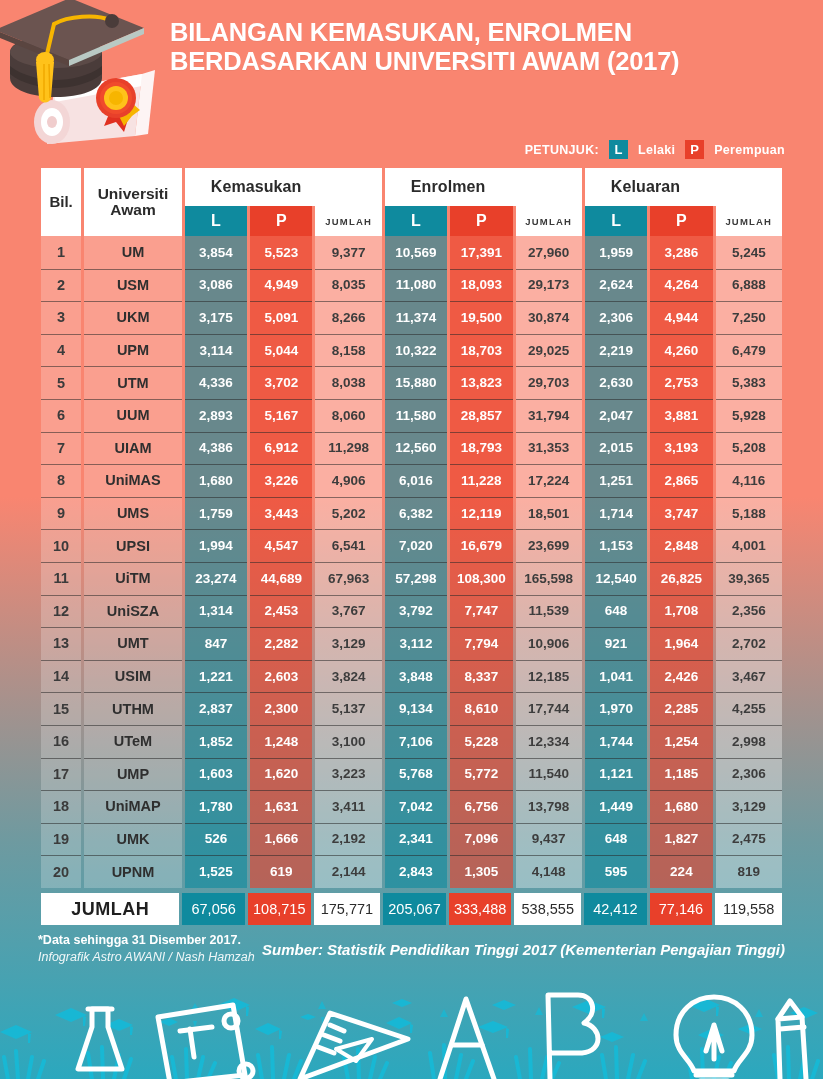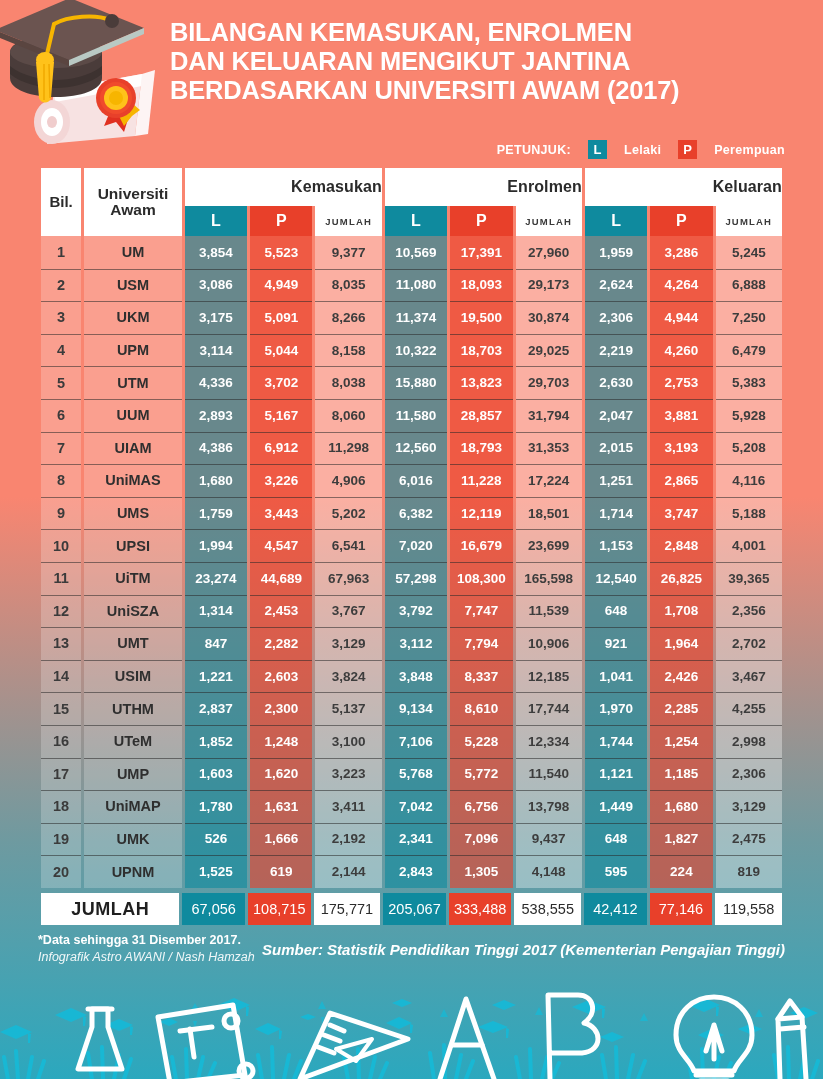--- a/index.html
+++ b/index.html
@@ -26,42 +26,42 @@
     font-size: 25.5px;
     line-height: 29px;
     letter-spacing: -0.2px;
     text-align: left;
     text-shadow: 0 1px 0 rgba(0,0,0,0.04);
   }
   #title div { white-space: nowrap; }
   #legend {
     position: absolute;
     right: 38px; top: 140px;
-    display: flex; align-items: center; gap: 17px;
+    display: flex; align-items: center; gap: 10px;
     color: #ffffff; font-size: 12.5px; font-weight: bold;
     letter-spacing: 0.2px;
   }
   #legend .lbl { letter-spacing: 0.3px; }
   .chip {
     width: 19px; height: 19px;
     display: flex; align-items: center; justify-content: center;
     color: #fff; font-weight: bold; font-size: 13px;
     line-height: 1;
   }
   .chip.l { background: #0F8A9E; }
   .chip.p { background: #E8402A; }
   
   #art { position: absolute; left: -8px; top: -6px; width: 185px; height: 152px; }
   
   #tablewrap { position: relative; padding: 0 38px; }
   table { border-collapse: separate; border-spacing: 3px 0; width: 747px; }
   
   .hcat {
     background: #ffffff; color: #2b2b2b;
-    font-size: 16px; font-weight: bold; text-align: right;
+    font-size: 16px; font-weight: bold; text-align: left;
     height: 38px; letter-spacing: 0.1px; padding-left: 26px;
   }
   .hbil, .huni {
     background: #ffffff; color: #2b2b2b;
     font-weight: bold; text-align: center; vertical-align: middle;
     line-height: 16px;
     margin-left: 24px;
   }
   .hbil { font-size: 15px; }
   .huni { font-size: 15.5px; }
@@ -154,21 +154,20 @@
         <path d="M134 104 L148 116 L140 122 L132 132 L124 116 Z" fill="#F7B500"></path>
         <circle cx="124" cy="104" r="20" fill="#E8402A"></circle>
         <circle cx="124" cy="104" r="16" fill="#F04B2C"></circle>
         <circle cx="124" cy="104" r="12" fill="#FFC21A"></circle>
         <circle cx="124" cy="104" r="7" fill="#F7B500"></circle>
       </g>
     </svg>
 
     <div id="title">
       <div>BILANGAN KEMASUKAN, ENROLMEN</div>
-      <div>DAN KELUARAN MENGIKUT JANTINA</div>
       <div>BERDASARKAN UNIVERSITI AWAM (2017)</div>
     </div>
 
     <div id="legend">
       <span class="lbl">PETUNJUK:</span>
       <span class="chip l">L</span>
       <span class="lbl">Lelaki</span>
       <span class="chip p">P</span>
       <span class="lbl">Perempuan</span>
     </div>

